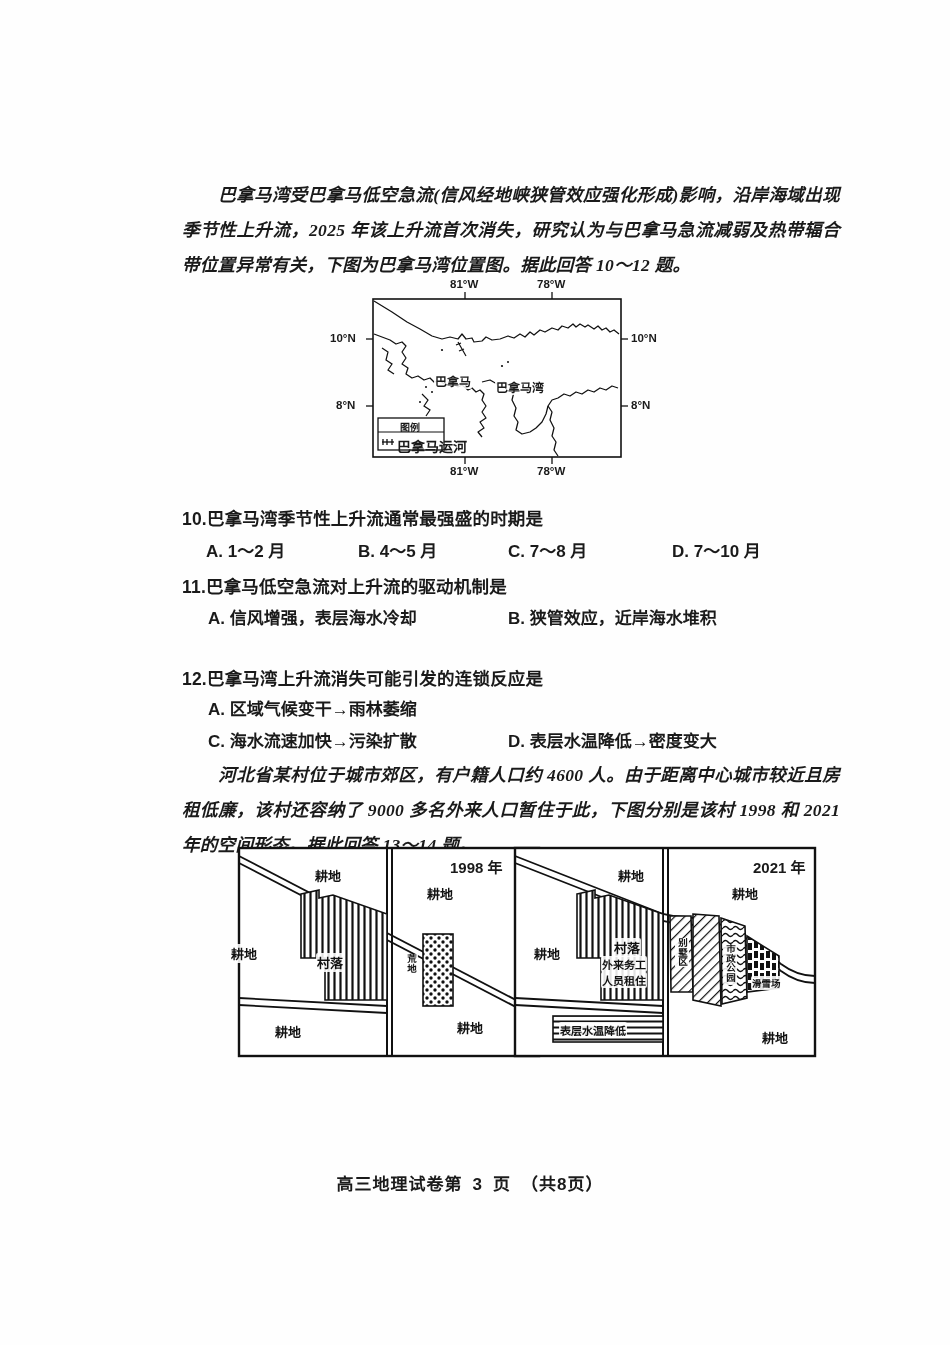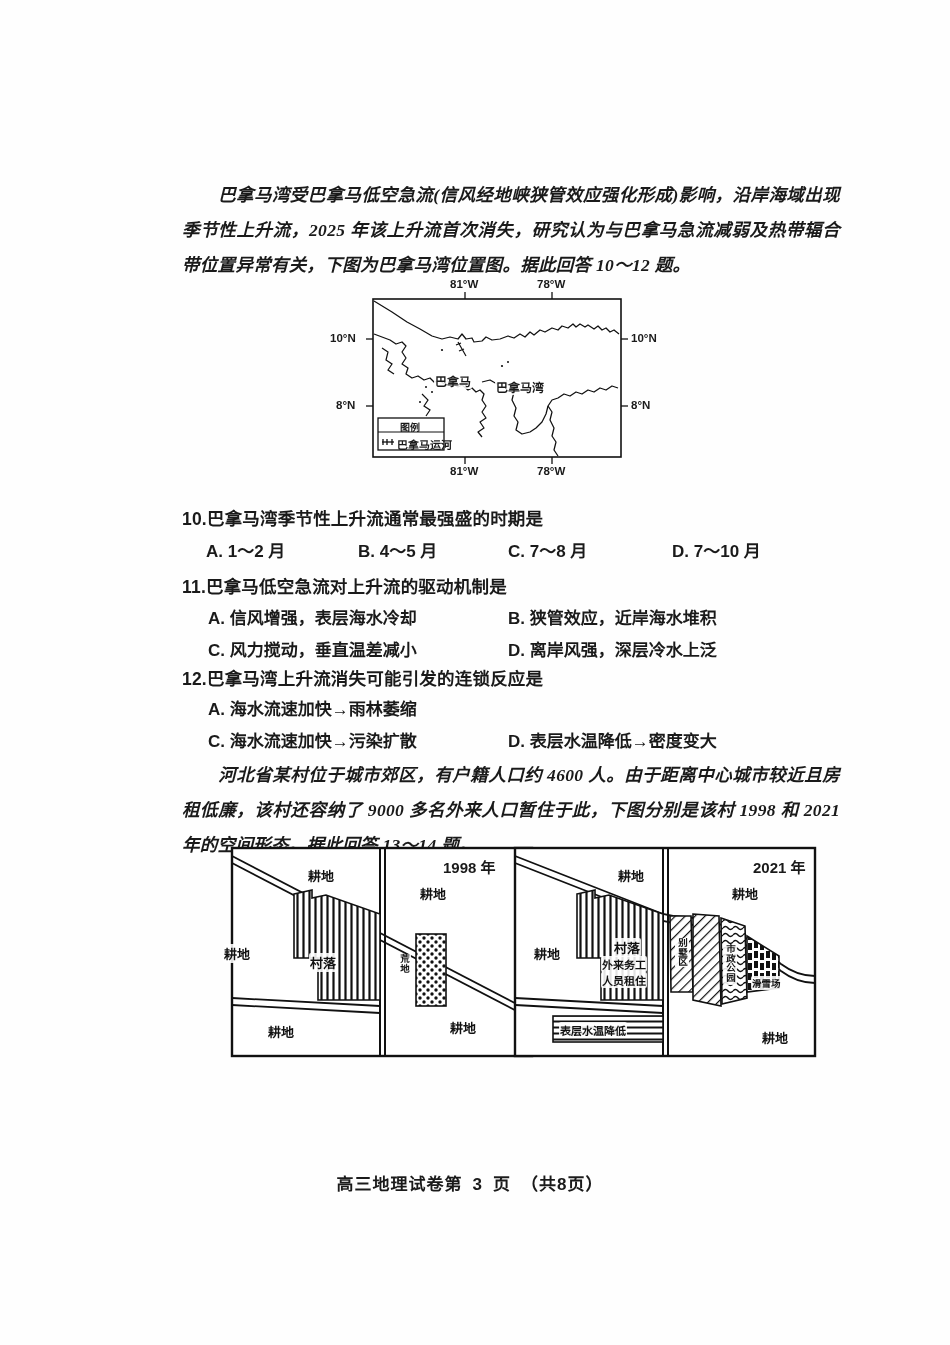--- a/index.html
+++ b/index.html
@@ -103,21 +103,21 @@
     white-space: nowrap;
   }
 
   
   .vfig {
     position: absolute;
     top: 840px;
     width: 306px;
     height: 225px;
   }
-  #fig1998 { left: 203px; padding-left: 27px; }
+  #fig1998 { left: 210px; padding-left: 27px; }
   #fig2021 { left: 513px; }
 
   .vlabel {
     position: absolute;
     font-size: 13px;
     font-weight: 700;
     font-family: "Liberation Sans", "DejaVu Sans", sans-serif;
     white-space: nowrap;
     text-align: right;
     color: #111;
@@ -227,50 +227,46 @@
     <div class="maplabel" style="left:175px; top:183px;">78°W</div>
     <div class="maplabel" style="left:-32px; top:50px;">10°N</div>
     <div class="maplabel" style="left:-26px; top:117px;">8°N</div>
     <div class="maplabel" style="left:269px; top:50px;">10°N</div>
     <div class="maplabel" style="left:269px; top:117px;">8°N</div>
 
     <div class="cn-in-map wl" style="left:72px; top:90px;">巴拿马</div>
     <div class="cn-in-map wl" style="left:133px; top:96px;">巴拿马湾</div>
 
     <div class="maplabel" style="left:38px; top:137px; font-size:10px;">图例</div>
-    <div class="maplabel" style="left:35px; top:154px; font-size:11px;">巴拿马运河</div>
+    <div class="maplabel" style="left:35px; top:154px; font-size:14px;">巴拿马运河</div>
   </div>
 
   <div class="qline" style="top:505px;">
     <span>10.</span><span>巴拿马湾季节性上升流通常最强盛的时期是</span>
   </div>
   <div class="opts four" style="top:537px; height:26px;">
     <span class="op">A. 1～2 月</span>
     <span class="op">B. 4～5 月</span>
     <span class="op">C. 7～8 月</span>
     <span class="op">D. 7～10 月</span>
   </div>
 
   <div class="qline" style="top:573px;">
     <span>11.</span><span>巴拿马低空急流对上升流的驱动机制是</span>
   </div>
   <div class="opts two" style="top:604px; height:26px;">
     <span class="op">A. 信风增强，表层海水冷却</span>
     <span class="op">B. 狭管效应，近岸海水堆积</span>
   </div>
-  <div class="opts two" style="top:636px; height:26px;">
-    <span class="op">C. 风力搅动，垂直温差减小</span>
-    <span class="op">D. 离岸风强，深层冷水上泛</span>
-  </div>
 
   <div class="qline" style="top:665px;">
     <span>12.</span><span>巴拿马湾上升流消失可能引发的连锁反应是</span>
   </div>
   <div class="opts two" style="top:695px; height:26px;">
-    <span class="op">A. 海水流速加快→雨林萎缩</span>
+    <span class="op">A. 区域气候变干→雨林萎缩</span>
   </div>
   <div class="opts two" style="top:727px; height:26px;">
     <span class="op">C. 海水流速加快→污染扩散</span>
     <span class="op">D. 表层水温降低→密度变大</span>
   </div>
 
   <div class="para" style="top:758px;">
     <span class="indent"></span><span>河北省某村位于城市郊区，有户籍人口约 4600 人。由于距离中心城市较近且房租低廉，该村还容纳了 9000 多名外来人口暂住于此，下图分别是该村 1998 和 2021 年的空间形态。据此回答 13～14 题。</span>
   </div>
 

